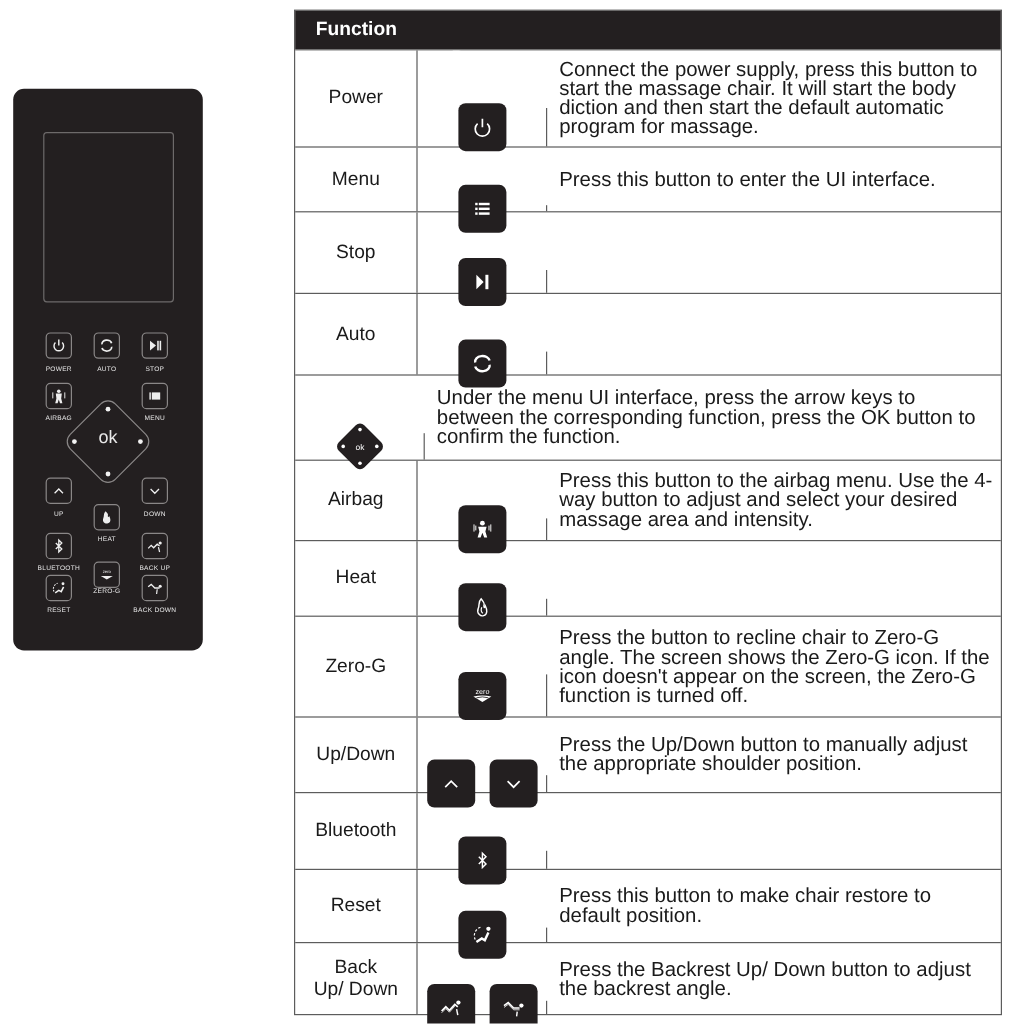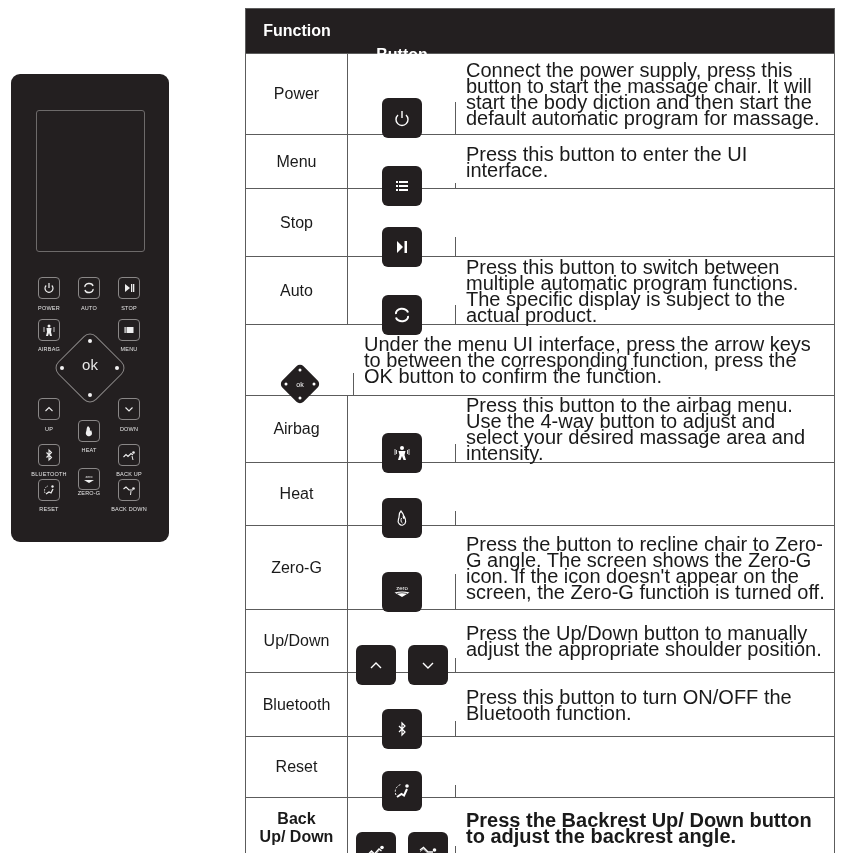--- a/index.html
+++ b/index.html
@@ -11,27 +11,27 @@
   .rbtn { position:absolute; width:22px; height:22px; border:1.5px solid #8a8787; border-radius:4px; box-sizing:border-box; display:flex; align-items:center; justify-content:center; }
   .rbtn svg { width:14px; height:14px; }
   .rlabel { position:absolute; font-size:5.5px; color:#e6e6e6; letter-spacing:0.2px; text-align:center; width:40px; white-space:nowrap; }
   .dpad { position:absolute; left:44px; top:335px; width:92px; height:92px; transform:none; }
   .dpad-diamond { position:absolute; left:19px; top:19px; width:54px; height:54px; border:1.6px solid #8a8787; border-radius:9px; transform:rotate(45deg); box-sizing:border-box; }
   .dot { position:absolute; width:4px; height:4px; background:#f2f2f2; border-radius:50%; }
   .ok-text { position:absolute; left:0; width:92px; top:34px; text-align:center; color:#e8e8e8; font-size:15px; }
 
   
   .table { position:absolute; left:245px; top:8px; width:590px; border:1.5px solid #5c5c5c; box-sizing:border-box; }
-  .thead { display:flex; height:44px; background:#231f20; color:#ffffff; font-weight:bold; font-size:16px; align-items:center; }
+  .thead { display:flex; height:32px; background:#231f20; color:#ffffff; font-weight:bold; font-size:16px; align-items:center; }
   .c1 { width:102px; } .c2 { width:108px;margin-top:48px; } .c3 { flex:1; }
   .thead div { text-align:center; }
   .row { display:flex; border-top:1.5px solid #5c5c5c; box-sizing:border-box; }
   .row .c1, .row .c2 { border-right:1.5px solid #5c5c5c; display:flex; align-items:center; justify-content:center; box-sizing:border-box; }
   .row .c1 { font-size:16px; text-align:center; line-height:18px; white-space:pre-line; }
-  .row .c3 { padding:0 4px 0 10px; font-size:20px; line-height:16px; display:flex; align-items:center; }
+  .row .c3 { padding:0 4px 0 10px; font-size:17px; line-height:16px; display:flex; align-items:center; }
   .tbtn { width:40px; height:40px; background:#231f20; border-radius:6px; display:flex; align-items:center; justify-content:center; }
   .tbtn svg { width:22px; height:22px; }
   .pair { display:flex; gap:12px; }
 </style>
 </head>
 <body>
 
 <div class="remote">
   <div class="screen"></div>
 
@@ -204,21 +204,20 @@
   <div class="row" style="height:68px;">
     <div class="c1">Auto</div>
     <div class="c2">
         <div class="tbtn">
       <svg viewBox="0 0 22 22">
             <path d="M5 10 A6 4.5 0 0 1 17 8.5" fill="none" stroke="#fff" stroke-width="2"></path>
             <path d="M17 12 A6 4.5 0 0 1 5 13.5" fill="none" stroke="#fff" stroke-width="2"></path>
           </svg>
     </div>
       </div>
-    <div class="c3">Press this button to switch between multiple automatic program functions. The specific display is subject to the actual product.</div>
   </div>
 
   <div class="row" style="height:71px;">
     <div class="c2">
       <svg width="52" height="52" viewBox="0 0 52 52">
         <rect x="11" y="11" width="30" height="30" rx="5" fill="#231f20" transform="rotate(45 26 26)"></rect>
         <circle cx="26" cy="12" r="1.5" fill="#fff"></circle>
           <circle cx="26" cy="40" r="1.5" fill="#fff"></circle>
         <circle cx="12" cy="26" r="1.5" fill="#fff"></circle>
           <circle cx="40" cy="26" r="1.5" fill="#fff"></circle>
@@ -289,37 +288,37 @@
 
   <div class="row" style="height:64px;">
     <div class="c1">Bluetooth</div>
     <div class="c2">
         <div class="tbtn">
       <svg viewBox="0 0 22 22">
             <path d="M8 8 L14 14 L11 17 L11 5 L14 8 L8 14" fill="none" stroke="#fff" stroke-width="1.2"></path>
           </svg>
     </div>
       </div>
-    <div class="c3">Press this button to turn ON/OFF the Bluetooth function.</div>
   </div>
 
   <div class="row" style="height:61px;">
     <div class="c1">Reset</div>
     <div class="c2">
         <div class="tbtn">
       <svg viewBox="0 0 22 22">
             <path d="M5 15 A7.5 7.5 0 0 1 10 4.5" fill="none" stroke="#fff" stroke-width="1" stroke-dasharray="2 1.5"></path>
             <path d="M6 17 L10.5 14 L13 15.5 L16 9" fill="none" stroke="#fff" stroke-width="2"></path>
             <circle cx="16" cy="6" r="1.8" fill="#fff"></circle>
           </svg>
     </div>
       </div>
-  </div>
-
-  <div class="row" style="height:60px;font-weight:bold;">
+    <div class="c3">Press this button to make chair restore to default position.</div>
+  </div>
+
+  <div class="row" style="height:60px;">
     <div class="c1">Back
 Up/ Down</div>
     <div class="c2">
         <div class="pair">
       <div class="tbtn">
         <svg viewBox="0 0 22 22">
               <path d="M3 13.5 L6.5 10 L9.5 13 L14 8 L16.5 10" fill="none" stroke="#fff" stroke-width="1.4"></path>
               <path d="M3 15 L6.5 11.5 L9.5 14.5 L14 9.5" fill="none" stroke="#fff" stroke-width="0.7"></path>
               <circle cx="17" cy="6.5" r="1.8" fill="#fff"></circle>
               <path d="M15.5 12 L16.5 17" stroke="#fff" stroke-width="1.2"></path>

